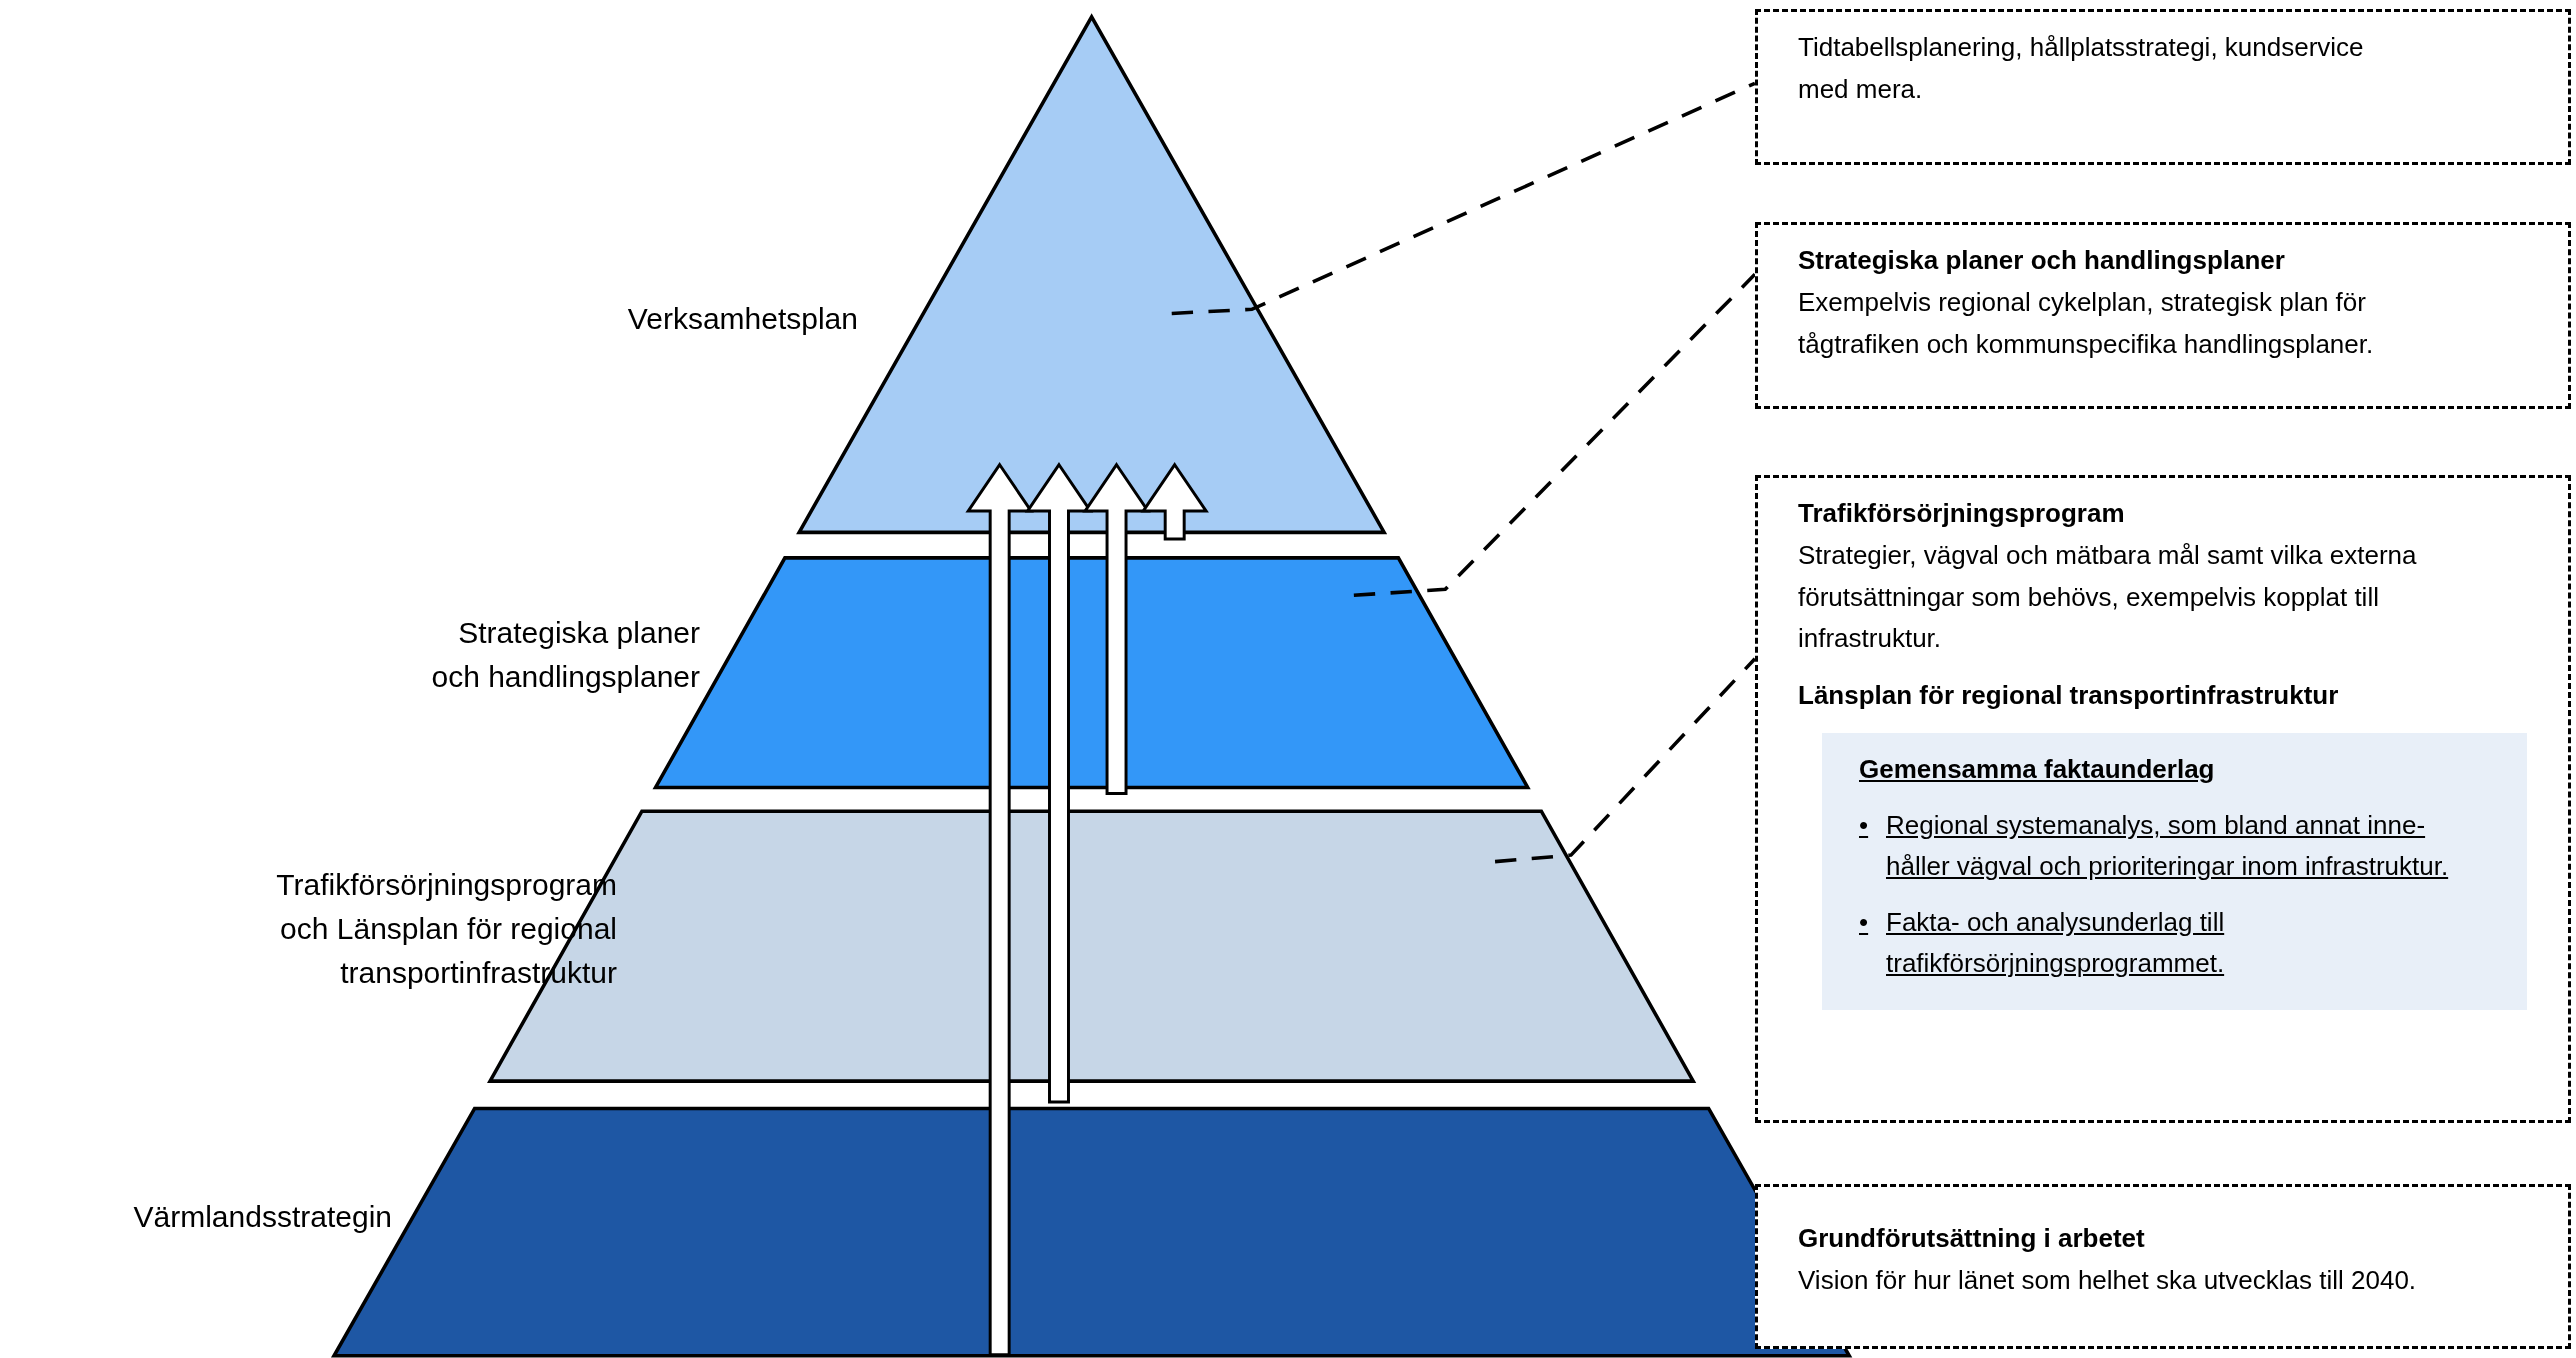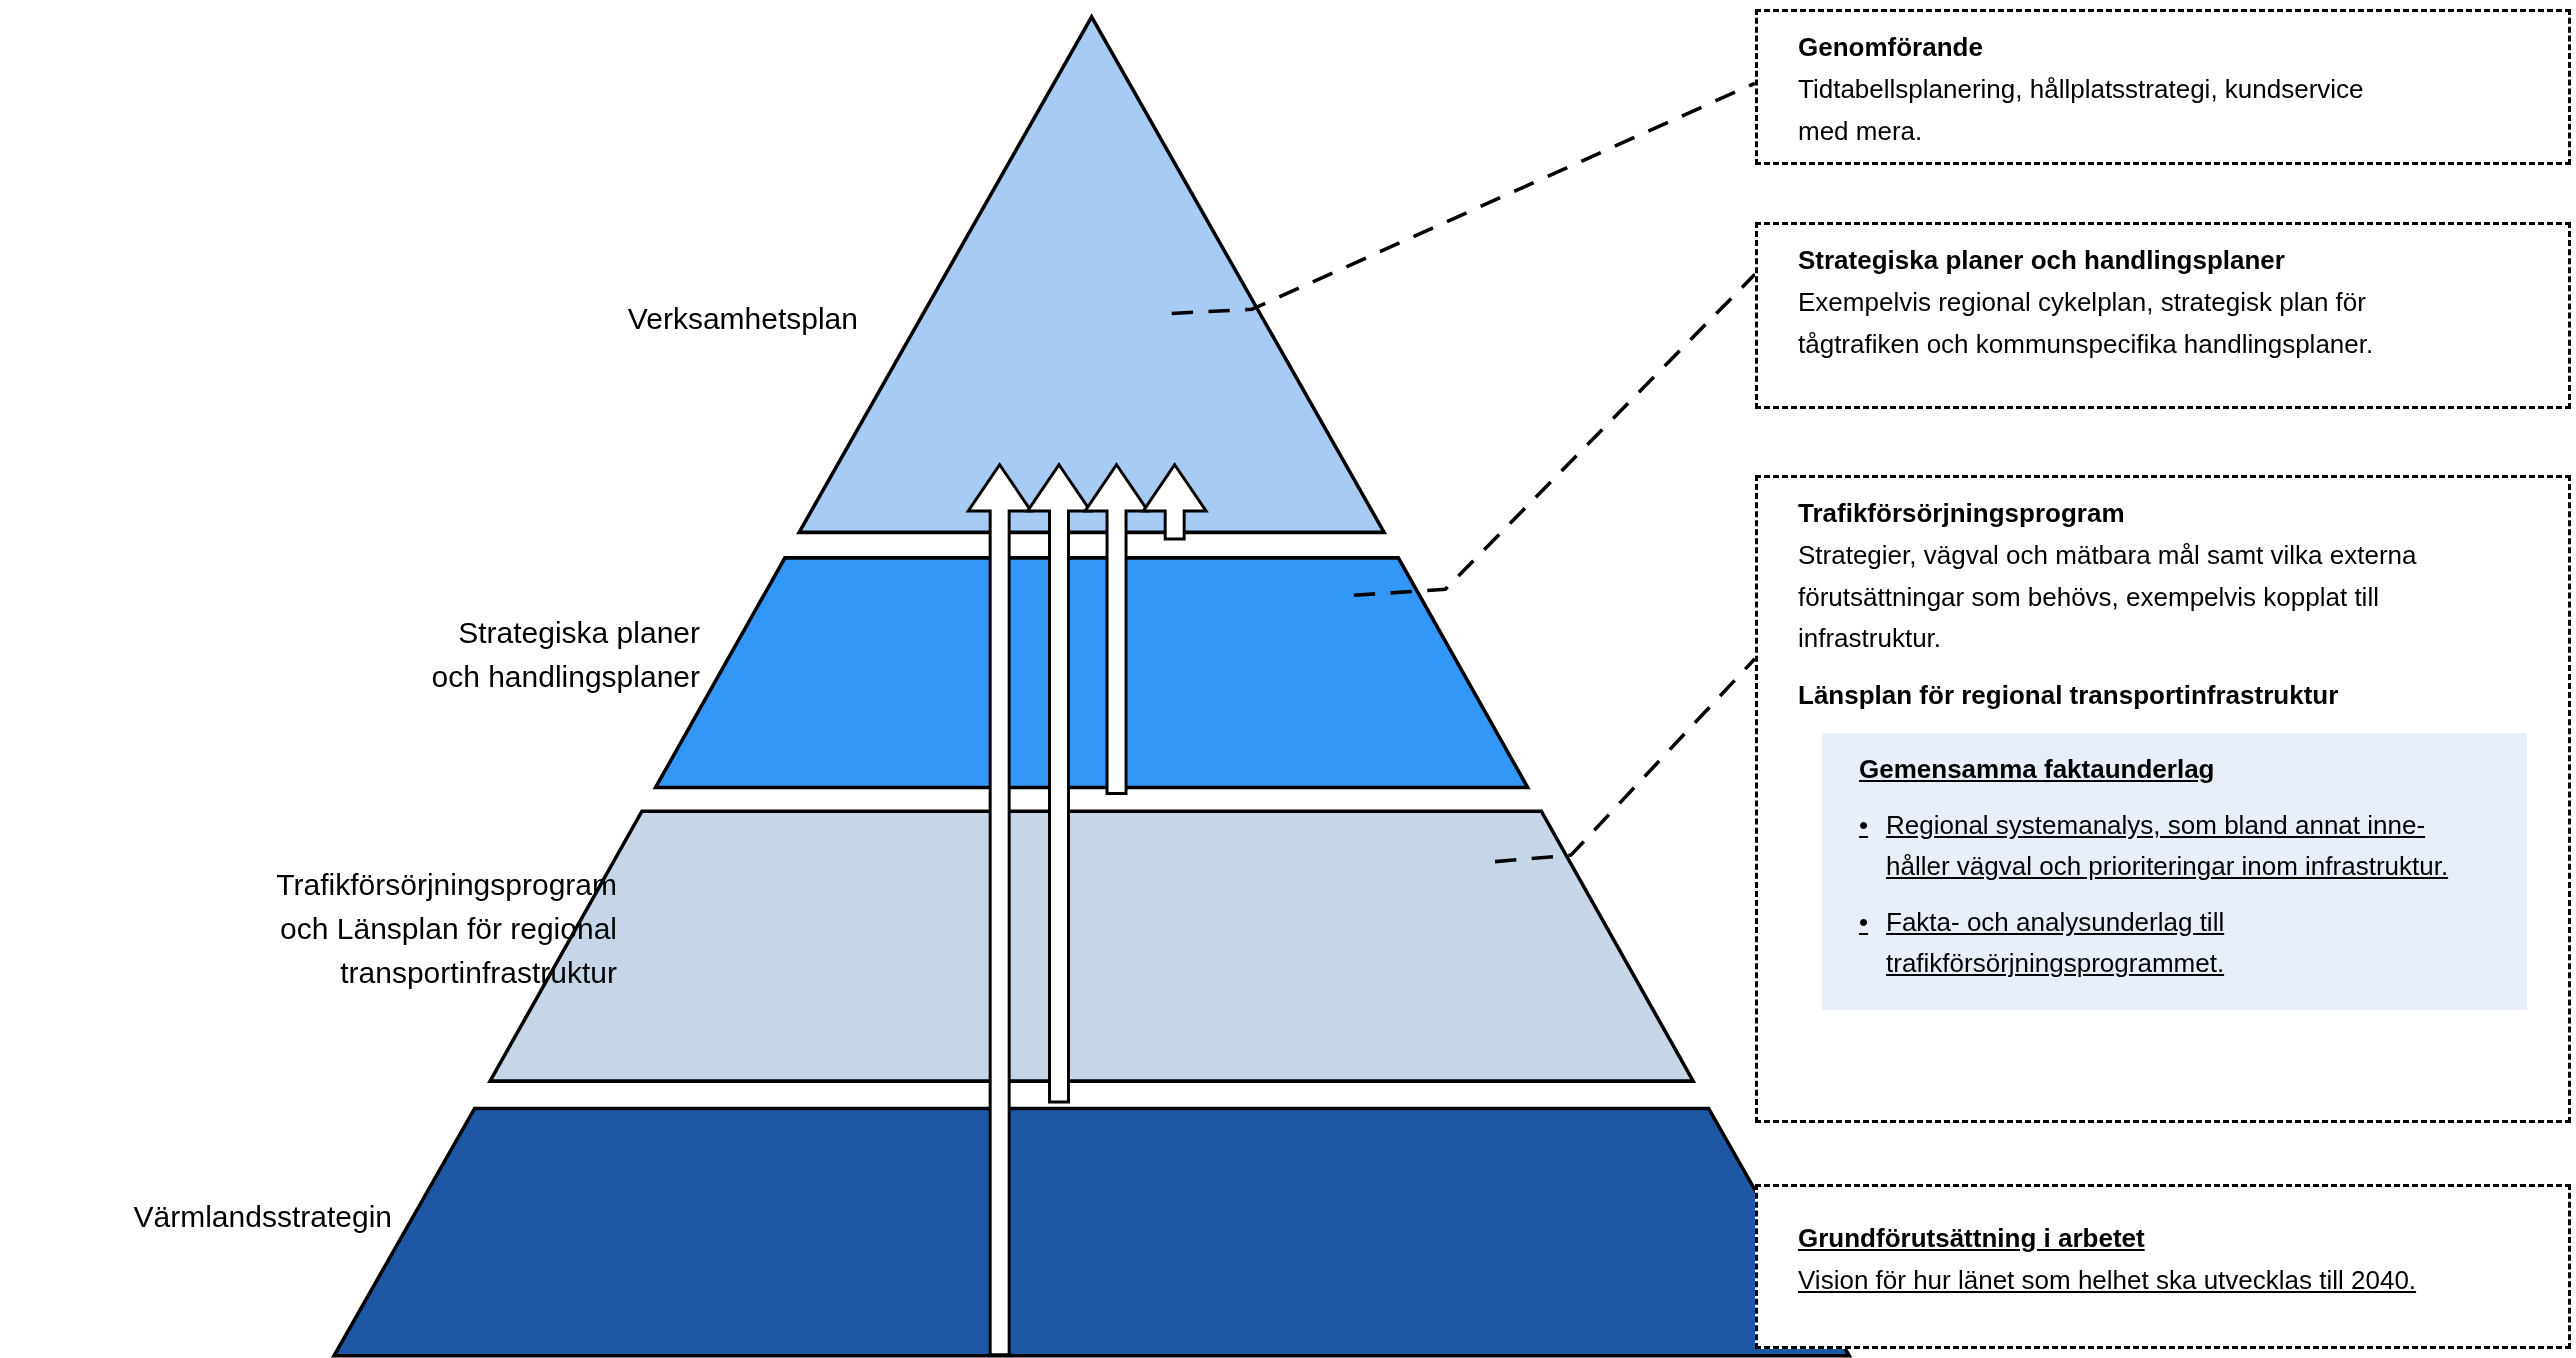--- a/index.html
+++ b/index.html
@@ -70,21 +70,20 @@
 
   <div class="plabel" style="right:1718px;top:297px;">Verksamhetsplan</div>
   <div class="plabel" style="right:1876px;top:611px;">Strategiska planer
 och handlingsplaner</div>
   <div class="plabel" style="right:1959px;top:863px;">Trafikförsörjningsprogram
 och Länsplan för regional
 transportinfrastruktur</div>
   <div class="plabel" style="right:2184px;top:1195px;">Värmlandsstrategin</div>
 
   <div class="box" style="top:9px;height:156px;">
-    <div class="t">Genomförande</div>
     <div class="b">Tidtabellsplanering, hållplatsstrategi, kundservice
 med mera.</div>
   </div>
 
   <div class="box" style="top:222px;height:187px;">
     <div class="t">Strategiska planer och handlingsplaner</div>
     <div class="b">Exempelvis regional cykelplan, strategisk plan för
 tågtrafiken och kommunspecifika handlingsplaner.</div>
   </div>
 
@@ -103,19 +102,19 @@
 håller vägval och prioriteringar inom infrastruktur.</span>
       </div>
       <div class="brow">
         <span class="bdot">•</span>
         <span class="btxt">Fakta- och analysunderlag till
 trafikförsörjningsprogrammet.</span>
       </div>
     </div>
   </div>
 
-  <div class="box" style="top:1184px;height:165px;padding-top:31px;text-decoration:underline;">
+  <div class="box" style="top:1184px;height:165px;padding-top:31px;">
     <div class="t">Grundförutsättning i arbetet</div>
     <div class="b">Vision för hur länet som helhet ska utvecklas till 2040.</div>
   </div>
 
 </div>
 
 
 </body></html>

